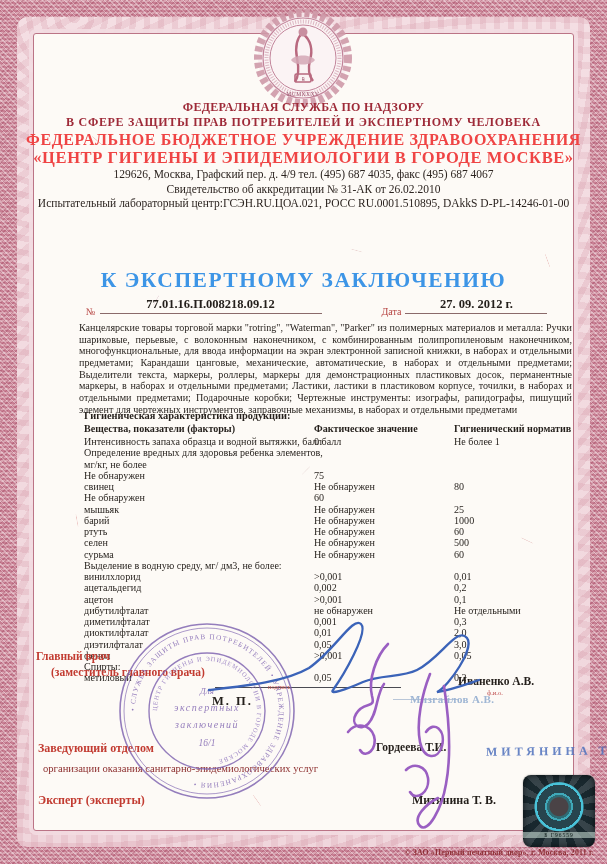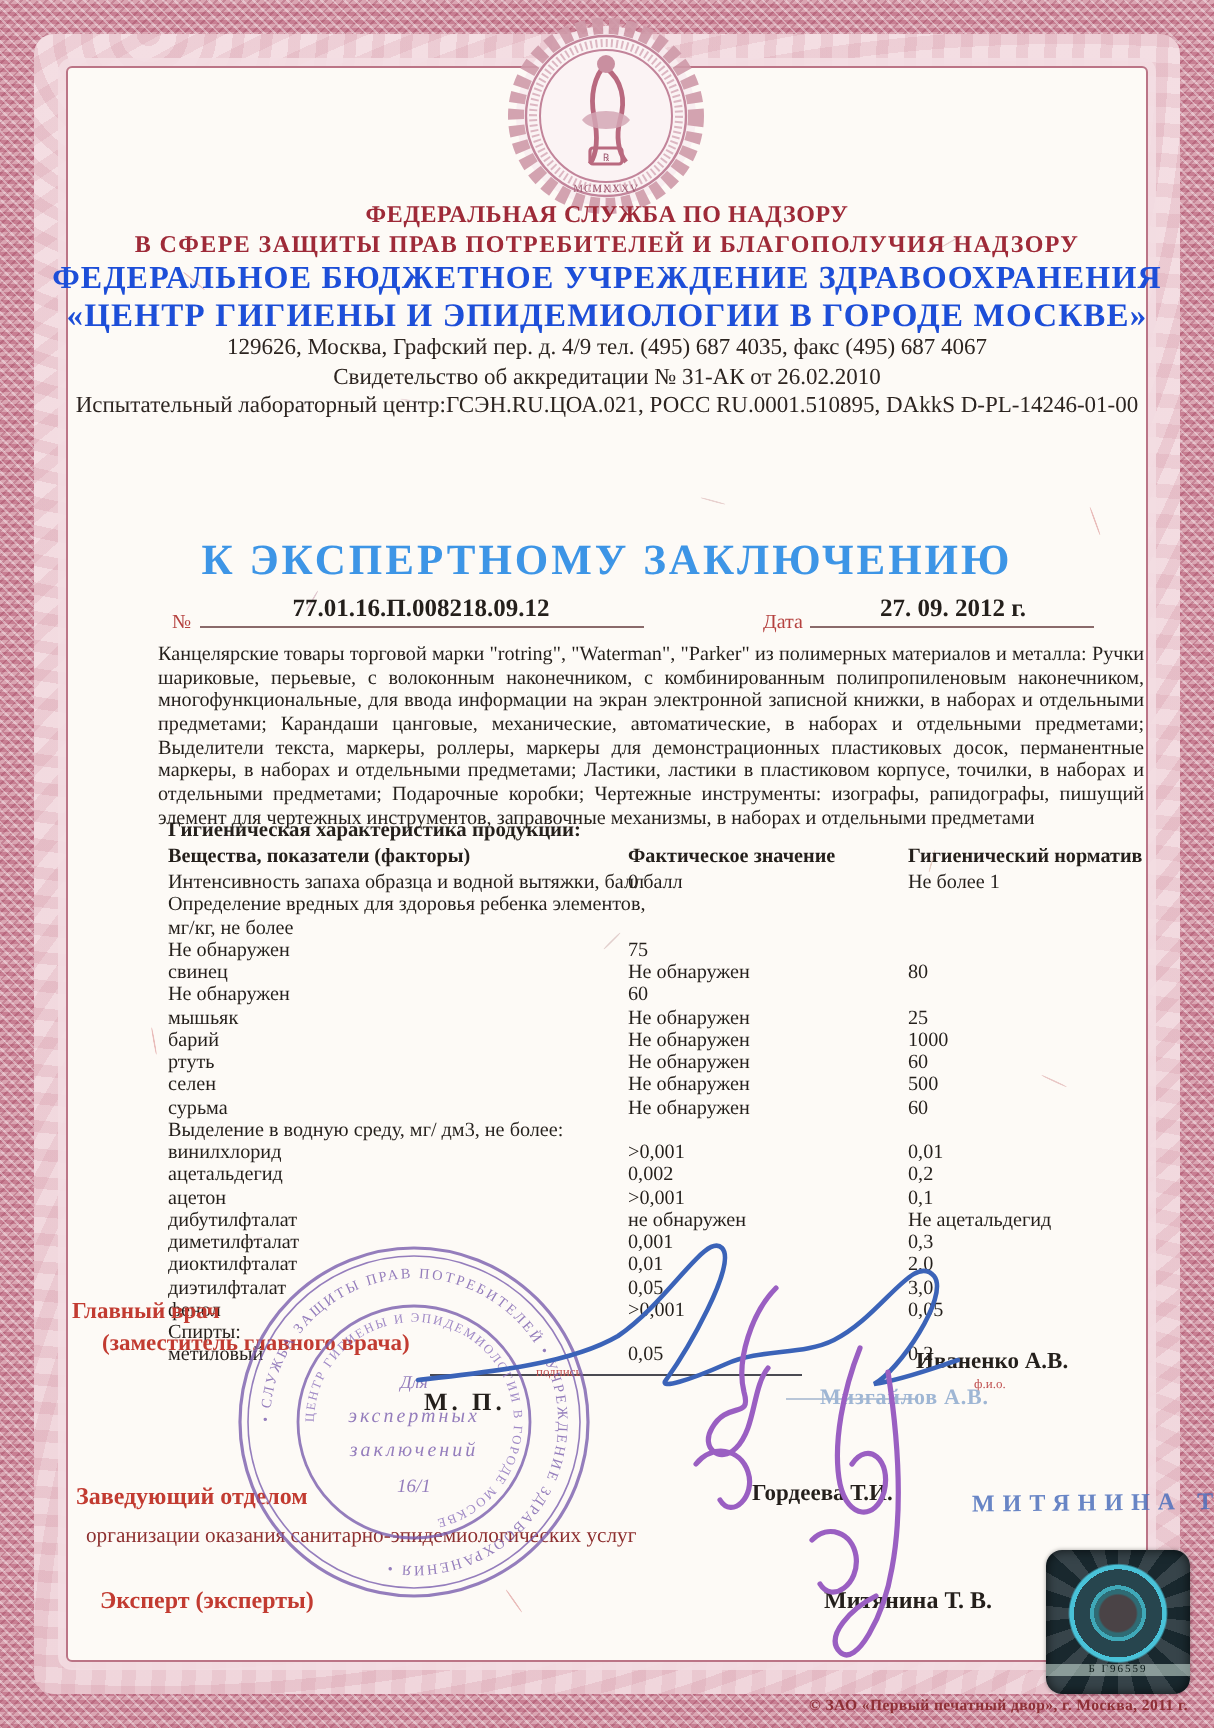--- a/index.html
+++ b/index.html
@@ -21,21 +21,21 @@
       repeating-radial-gradient(circle at 90% 100%, rgba(200,120,140,.15) 0 7px, rgba(255,255,255,0) 7px 15px),
       linear-gradient(#f4dee3,#f0d6dc);
   }
   .frame-paper{position:absolute;inset:33px;background:#fdfaf6;border:1.6px solid #bb7486;border-radius:3px;
     box-shadow:0 0 0 4px rgba(243,221,226,.9);}
   
   .fiber{position:absolute;border-top:1px solid;border-radius:50%;opacity:.55;}
   
   .center{position:absolute;left:0;width:607px;text-align:center;}
   .agency{color:#9e2a38;font-weight:bold;font-size:12px;letter-spacing:.3px;}
-  .org{color:#1d4ed8;font-weight:bold;font-size:16px;letter-spacing:.6px;}
+  .org{color:#ef4444;font-weight:bold;font-size:16px;letter-spacing:.6px;}
   .addr{color:#2c2420;font-size:11.5px;}
   .doc-title{color:#3d95e6;font-weight:bold;font-size:21.5px;letter-spacing:1.5px;}
   
   .meta-row{position:absolute;top:297px;left:78px;width:480px;display:flex;align-items:flex-end;font-size:11px;}
   .meta-label{color:#b5413f;font-size:10px;padding:0 4px 0 8px;transform:translateY(3px);}
   .meta-value{font-weight:bold;font-size:12.5px;color:#241f1b;border-bottom:1px solid #8a6a6a;padding:0 26px 1px 26px;text-align:center;}
   .meta-value.num{min-width:170px;}
   .meta-value.date{min-width:90px;}
   
   .description{position:absolute;top:322px;left:79px;width:493px;font-size:10.1px;line-height:11.65px;
@@ -100,21 +100,21 @@
     <path d="M50 24 C44 30 42 40 44 50 C46 60 46 68 42 74" fill="none" stroke="#b9697f" stroke-width="2.4"></path>
     <path d="M50 26 C58 32 60 42 57 52 C55 60 56 68 60 73" fill="none" stroke="#b9697f" stroke-width="2.4"></path>
     <circle cx="50" cy="24" r="4.5" fill="#c98fa0"></circle>
     <path d="M38 52 C42 46 58 46 62 52 C58 58 42 58 38 52 Z" fill="#d4a7b5" opacity=".85"></path>
     <rect x="42" y="66" width="16" height="8" rx="1.5" fill="none" stroke="#b9697f" stroke-width="1.6"></rect>
     <text x="50" y="72.5" text-anchor="middle" font-size="5.2" fill="#9e5870" font-family="Liberation Serif, serif">℞</text>
     <text x="50" y="88" text-anchor="middle" font-size="5.5" fill="#9e5870" letter-spacing=".5" font-family="Liberation Serif, serif">MCMXXXV</text>
   </svg>
 
   <div class="center agency" style="top:100px;">ФЕДЕРАЛЬНАЯ СЛУЖБА ПО НАДЗОРУ</div>
-  <div class="center agency" style="top:115px;letter-spacing:.7px;">В СФЕРЕ ЗАЩИТЫ ПРАВ ПОТРЕБИТЕЛЕЙ И БЛАГОПОЛУЧИЯ  НАДЗОРУ</div>
+  <div class="center agency" style="top:115px;letter-spacing:.7px;">В СФЕРЕ ЗАЩИТЫ ПРАВ ПОТРЕБИТЕЛЕЙ И ЭКСПЕРТНОМУ  ЧЕЛОВЕКА</div>
   <div class="center org" style="top:131px;">ФЕДЕРАЛЬНОЕ БЮДЖЕТНОЕ УЧРЕЖДЕНИЕ ЗДРАВООХРАНЕНИЯ</div>
   <div class="center org" style="top:148px;font-size:16.5px;">«ЦЕНТР ГИГИЕНЫ И ЭПИДЕМИОЛОГИИ В ГОРОДЕ МОСКВЕ»</div>
   <div class="center addr" style="top:168px;">129626, Москва, Графский пер. д. 4/9 тел. (495) 687 4035, факс (495) 687 4067</div>
   <div class="center addr" style="top:183px;">Свидетельство об аккредитации № 31-АК от 26.02.2010</div>
   <div class="center addr" style="top:197px;">Испытательный лабораторный центр:ГСЭН.RU.ЦОА.021, РОСС RU.0001.510895, DAkkS D-PL-14246-01-00</div>
 
   <div class="center doc-title" style="top:268px;">К ЭКСПЕРТНОМУ ЗАКЛЮЧЕНИЮ</div>
 
   <div class="meta-row">
     <span class="meta-label">№</span>
@@ -217,21 +217,21 @@
 
     <div class="t-row">
       <span class="cell-name">ацетон</span>
       <span class="cell-actual">&gt;0,001</span>
       <span class="cell-norm">0,1</span>
     </div>
 
     <div class="t-row">
       <span class="cell-name">дибутилфталат</span>
       <span class="cell-actual">не обнаружен</span>
-      <span class="cell-norm">Не ацетальдегид</span>
+      <span class="cell-norm">Не отдельными</span>
     </div>
 
     <div class="t-row">
       <span class="cell-name">диметилфталат</span>
       <span class="cell-actual">0,001</span>
       <span class="cell-norm">0,3</span>
     </div>
 
     <div class="t-row">
       <span class="cell-name">диоктилфталат</span>
@@ -272,21 +272,21 @@
   <div class="person" style="left:458px;top:675px;">Иваненко А.В.</div>
   <div class="tiny-red" style="left:487px;top:689px;">ф.и.о.</div>
   <div class="alt-line" style="left:393px;top:699px;width:66px;"></div>
   <div class="alt-name" style="left:410px;top:693px;">Мизгайлов А.В.</div>
   <div class="mp">М. П.</div>
 
   <div class="role" style="left:38px;top:741px;font-size:12px;">Заведующий отделом</div>
   <div class="role2" style="left:43px;top:763px;">организации оказания санитарно-эпидемиологических услуг</div>
   <div class="person" style="left:376px;top:741px;">Гордеева Т.И.</div>
 
-  <div class="role" style="left:38px;top:793px;font-size:12px;margin-left:12px;">Эксперт (эксперты)</div>
+  <div class="role" style="left:38px;top:793px;font-size:12px;">Эксперт (эксперты)</div>
   <div class="person" style="left:412px;top:793px;font-size:12px;">Митянина Т. В.</div>
 
   <svg style="position:absolute;left:112px;top:616px;opacity:.8;" width="190" height="190" viewBox="0 0 190 190">
     <g stroke="#7b5fae" fill="none">
       <circle cx="95" cy="95" r="87" stroke-width="1.6"></circle>
       <circle cx="95" cy="95" r="83" stroke-width=".8"></circle>
       <circle cx="95" cy="95" r="58" stroke-width="1.4"></circle>
     </g>
     <defs>
       <path id="ringO" d="M95,95 m-72,0 a72,72 0 1,1 144,0 a72,72 0 1,1 -144,0"></path>

